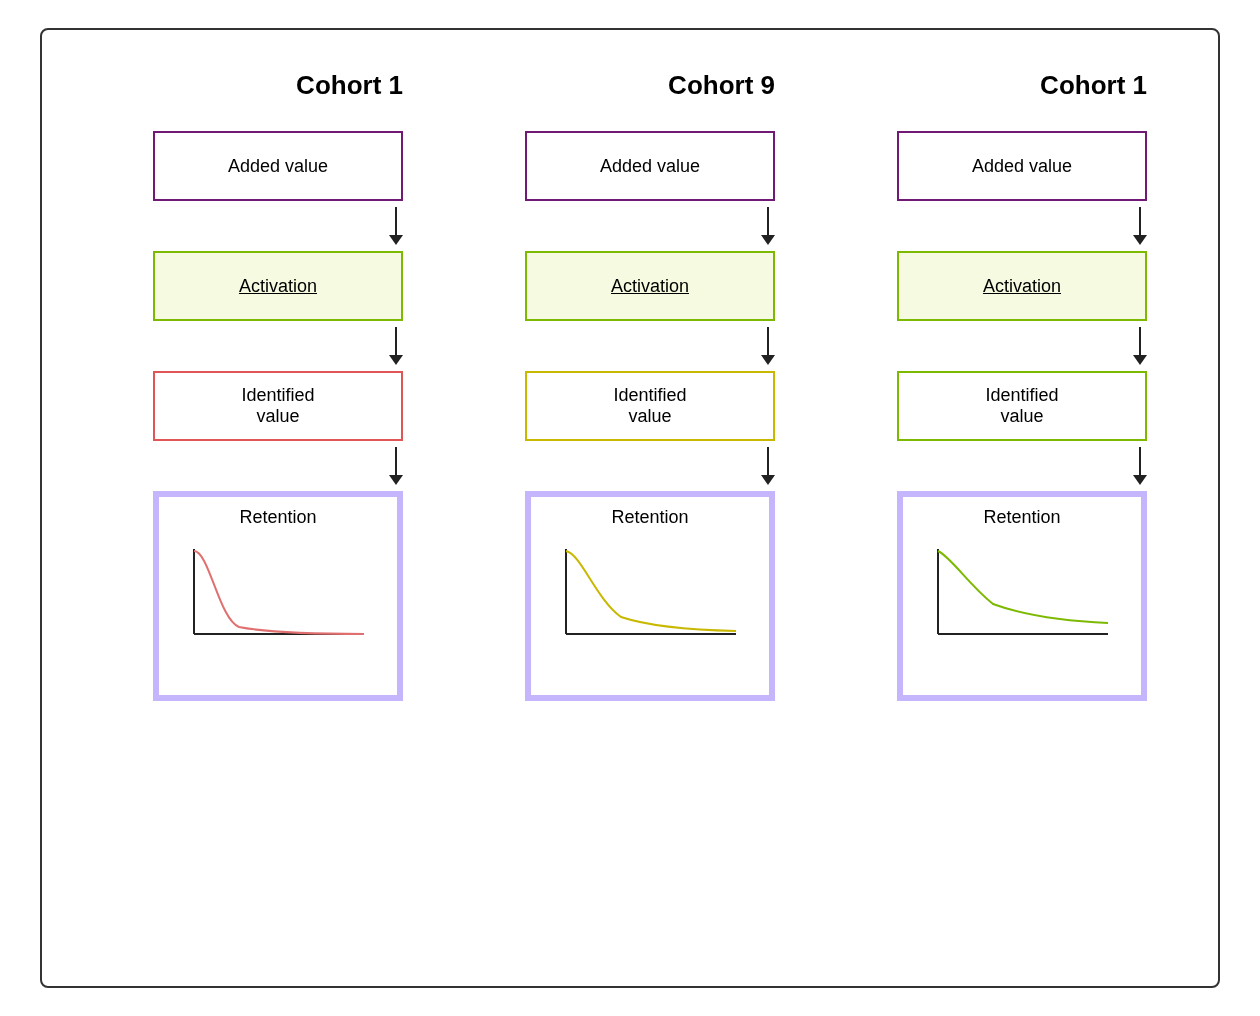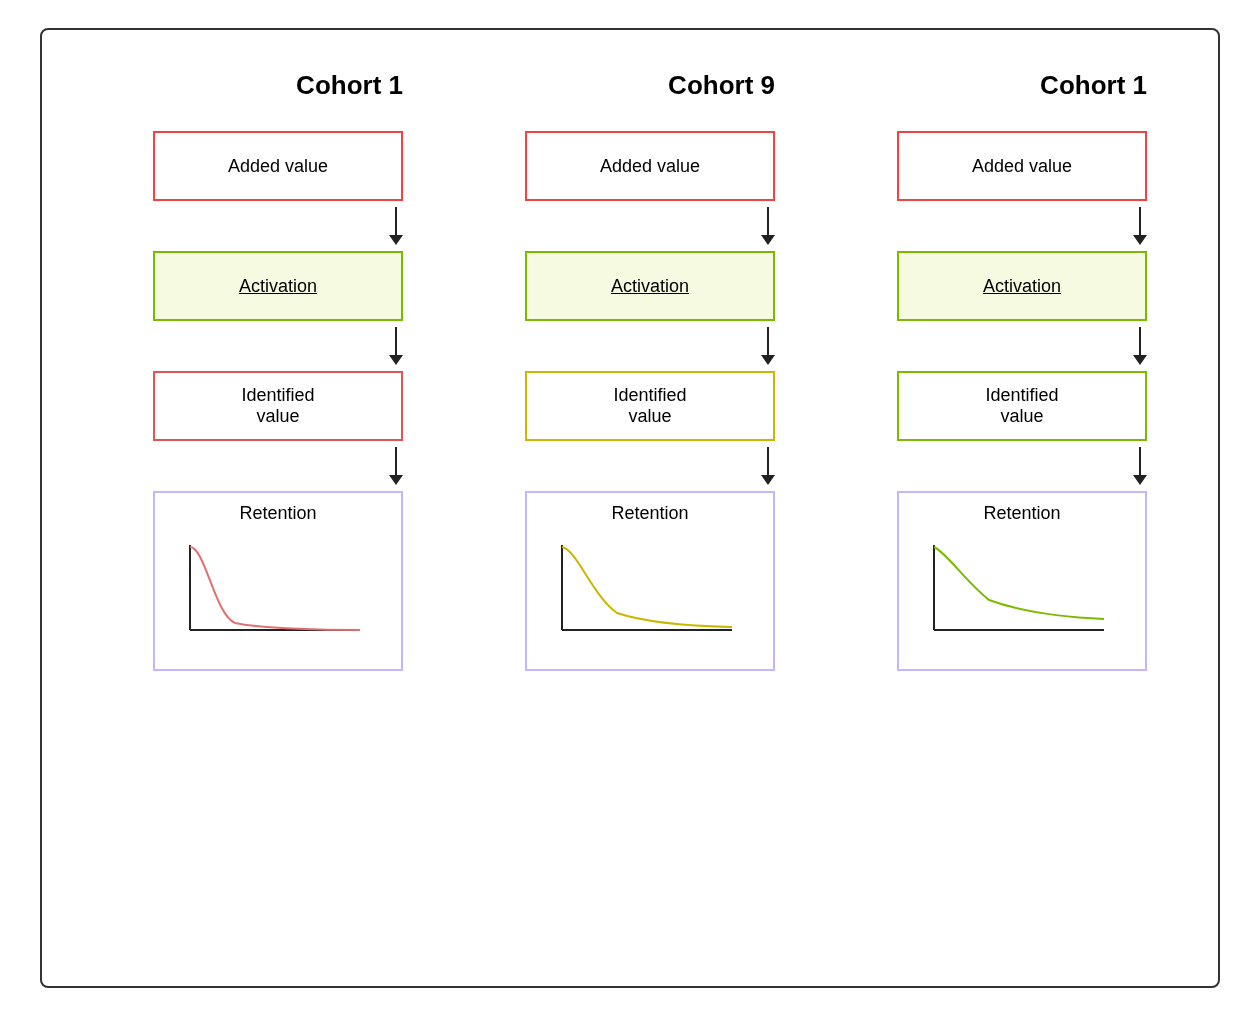--- a/index.html
+++ b/index.html
@@ -37,21 +37,21 @@
     }
     .cohort-title {
       font-size: 26px;
       font-weight: bold;
       margin-bottom: 30px;
       text-align: center;
     }
     .flow-box {
       width: 250px;
       min-height: 70px;
-      border: 2px solid #ef4444;
+      border: 2px solid #701a75;
       display: flex;
       align-items: center;
       justify-content: center;
       text-align: center;
       font-size: 18px;
       padding: 12px;
       background: #fff;
     }
     .flow-box.activation {
       border-color: #7cb900;
@@ -64,24 +64,24 @@
     }
     .flow-box.identified-yellow {
       border-color: #c8b800;
       background: #fff;
     }
     .flow-box.identified-green {
       border-color: #7cb900;
       background: #fff;
     }
     .flow-box.retention {
-      border: 2px solid #c4b5fd;
+      border: 6px solid #c4b5fd;
       background: #fff;
       width: 250px;
-      height: 180px;
+      height: 210px;
       padding: 10px;
       display: flex;
       flex-direction: column;
       align-items: flex-start;
       justify-content: flex-start;
     }
     .retention-label {
       font-size: 18px;
       text-align: center;
       width: 100%;

